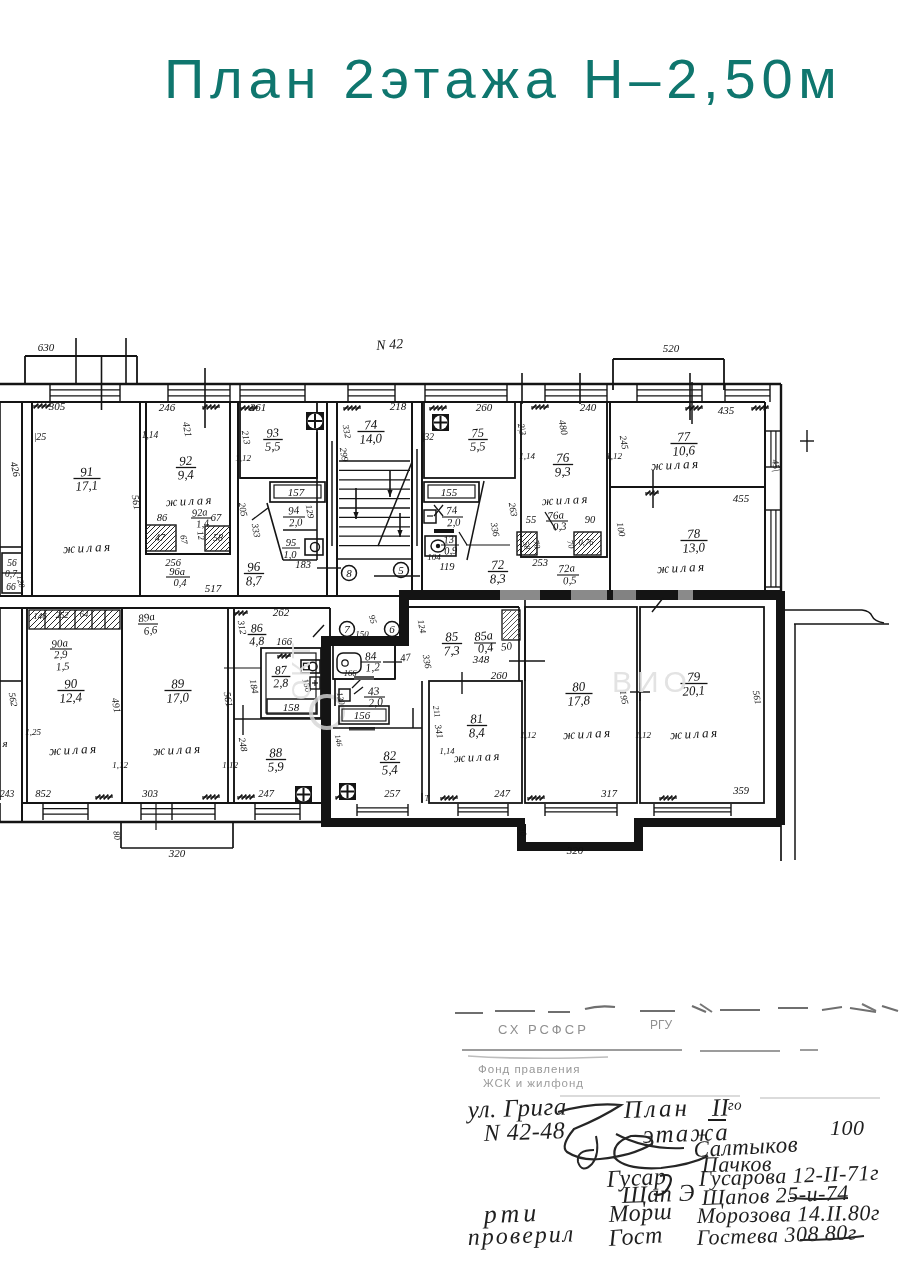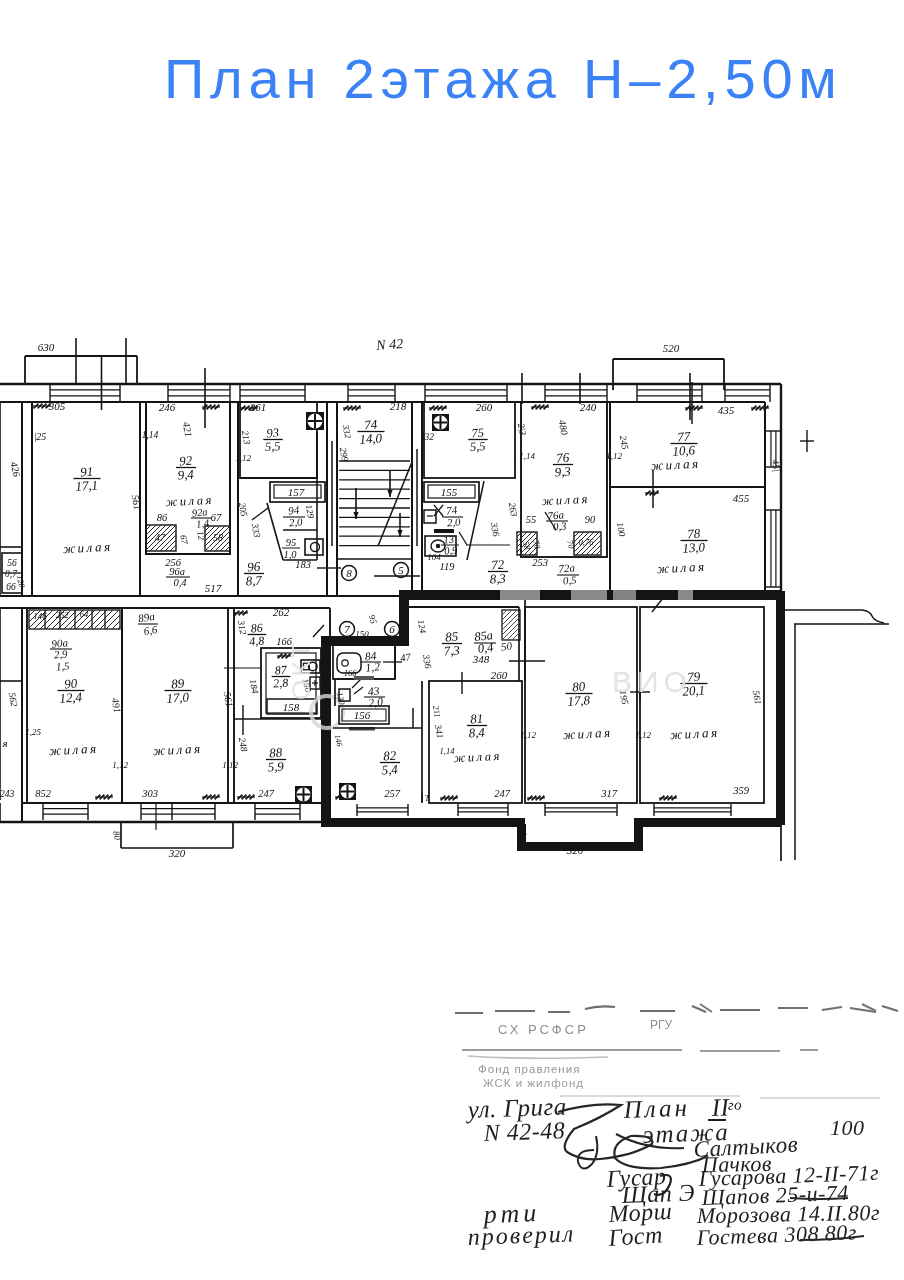--- a/index.html
+++ b/index.html
@@ -1,15 +1,15 @@
 <!DOCTYPE html>
 <html><head><meta charset="utf-8">
 <style>
 html,body{margin:0;padding:0;background:#ffffff;width:904px;height:1280px;overflow:hidden}
-.title{position:absolute;left:164px;top:46px;font-family:"Liberation Sans",sans-serif;font-size:56px;font-weight:400;color:#3b82f6;letter-spacing:5.8px;white-space:nowrap}
+.title{position:absolute;left:164px;top:46px;font-family:"Liberation Sans",sans-serif;font-size:56px;font-weight:400;color:#0f766e;letter-spacing:5.8px;white-space:nowrap}
 </style></head>
 <body>
 <div class="title">План 2этажа Н–2,50м</div>
 <svg width="904" height="1280" viewBox="0 0 904 1280" style="position:absolute;left:0;top:0">
 <line x1="25" y1="356" x2="137" y2="356" stroke="#141414" stroke-width="1.8"></line>
 <line x1="25" y1="356" x2="25" y2="384" stroke="#141414" stroke-width="1.8"></line>
 <line x1="137" y1="356" x2="137" y2="384" stroke="#141414" stroke-width="1.8"></line>
 <line x1="76" y1="338" x2="76" y2="384" stroke="#141414" stroke-width="1.6"></line>
 <text x="46" y="351" font-family="Liberation Serif" font-style="italic" font-weight="normal" font-size="11" fill="#101010" text-anchor="middle" letter-spacing="0">630</text>
 <line x1="101.5" y1="356" x2="101.5" y2="410" stroke="#141414" stroke-width="1.6"></line>

